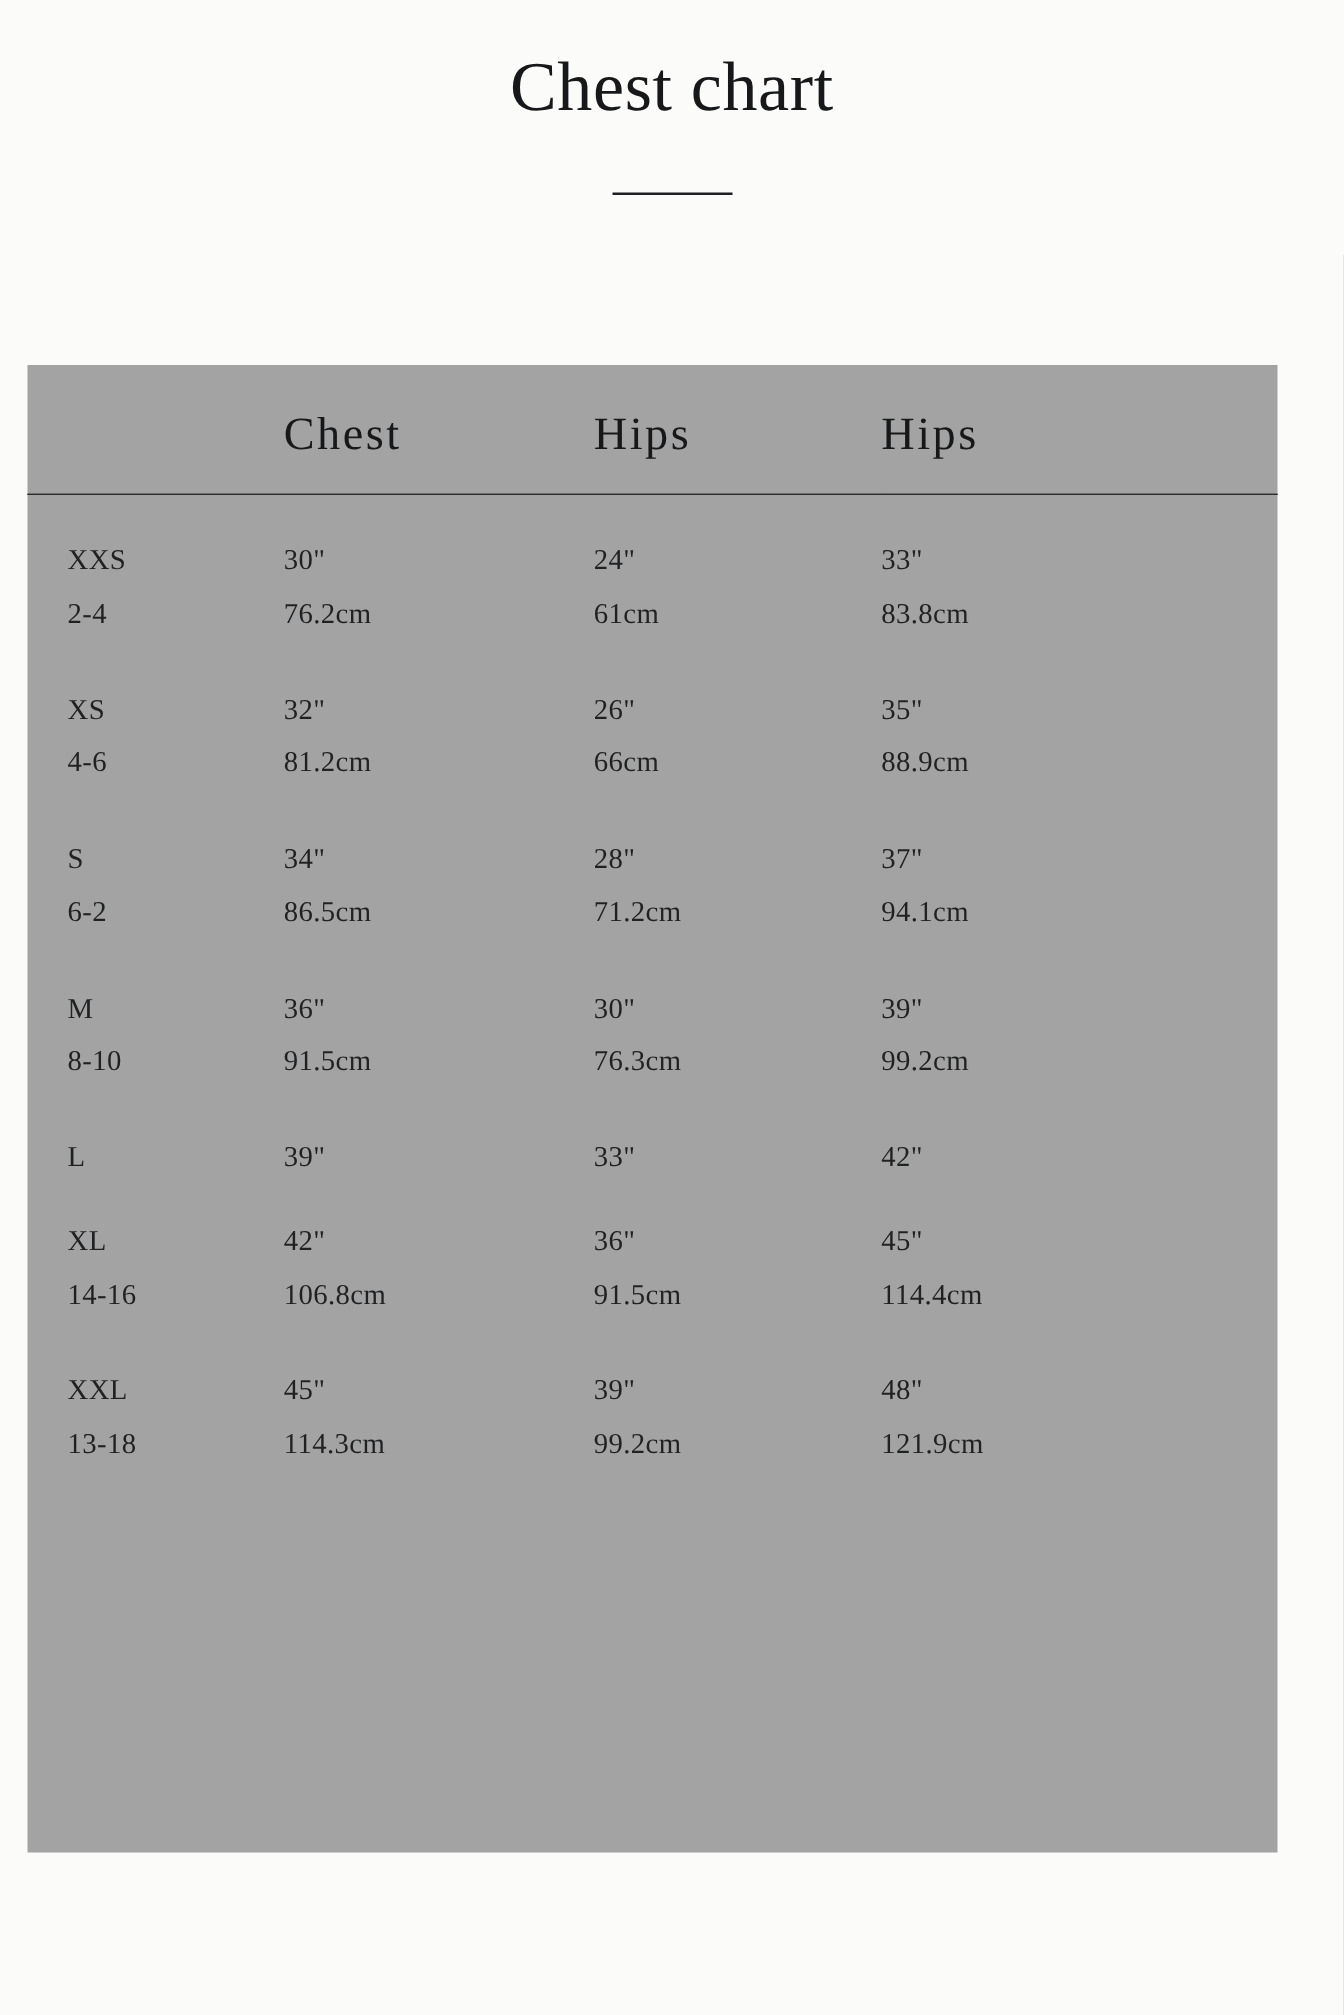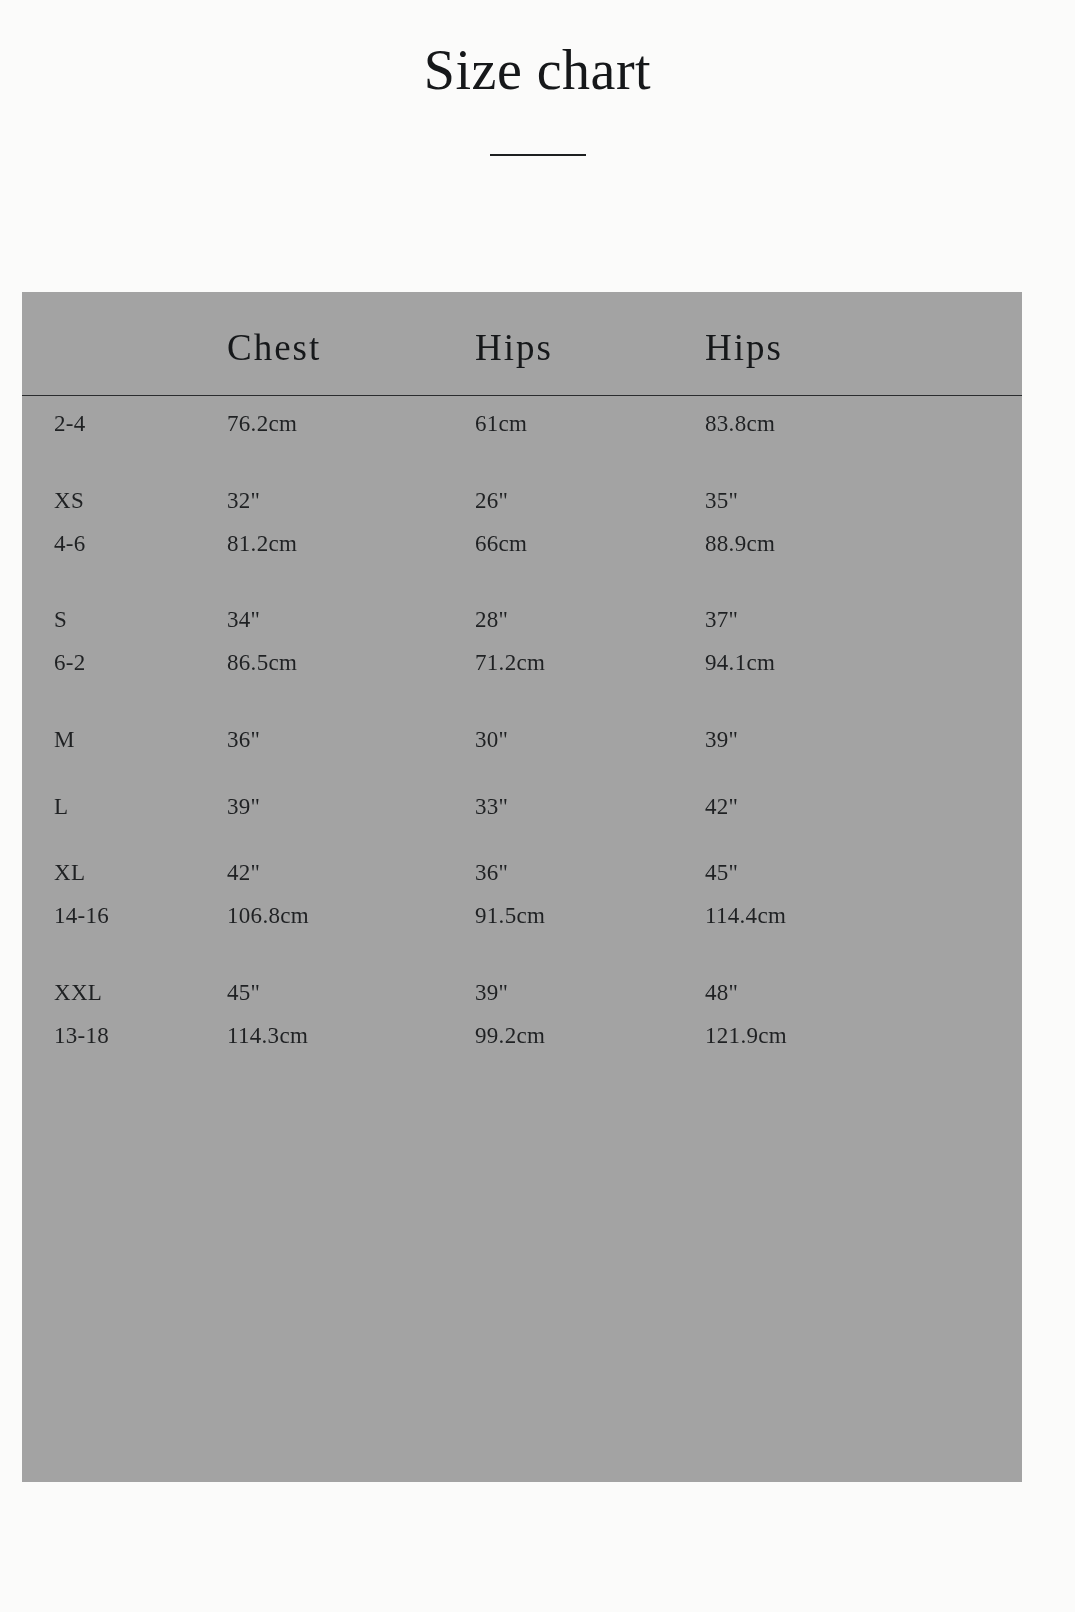--- a/index.html
+++ b/index.html
@@ -89,41 +89,55 @@
     display: block;
     line-height: 1.25;
     letter-spacing: 0.3px;
   }
 </style>
 </head>
 <body>
 
 <div class="page">
 
-  <h1 class="title">Size chart</h1>
+  <h1 class="title">Chest chart</h1>
   <div class="title-rule"></div>
 
   <div class="table-panel">
     <table class="table">
       <colgroup>
         <col class="c-size">
         <col class="c-chest">
         <col class="c-waist">
         <col class="c-hips">
       </colgroup>
       <thead>
         <tr>
           <th class="head-size"></th>
           <th>Chest</th>
           <th>Hips</th>
           <th>Hips</th>
         </tr>
       </thead>
       <tbody>
 
+        <tr class="row-top">
+          <td class="col-size">
+              <span class="cell-text">XXS</span>
+            </td>
+          <td>
+              <span class="cell-text">30"</span>
+            </td>
+          <td>
+              <span class="cell-text">24"</span>
+            </td>
+          <td>
+              <span class="cell-text">33"</span>
+            </td>
+        </tr>
         <tr class="row-bottom">
           <td class="col-size">
               <span class="cell-text">2-4</span>
             </td>
           <td>
               <span class="cell-text">76.2cm</span>
             </td>
           <td>
               <span class="cell-text">61cm</span>
             </td>
@@ -195,20 +209,34 @@
               <span class="cell-text">M</span>
             </td>
           <td>
               <span class="cell-text">36"</span>
             </td>
           <td>
               <span class="cell-text">30"</span>
             </td>
           <td>
               <span class="cell-text">39"</span>
+            </td>
+        </tr>
+        <tr class="row-bottom">
+          <td class="col-size">
+              <span class="cell-text">8-10</span>
+            </td>
+          <td>
+              <span class="cell-text">91.5cm</span>
+            </td>
+          <td>
+              <span class="cell-text">76.3cm</span>
+            </td>
+          <td>
+              <span class="cell-text">99.2cm</span>
             </td>
         </tr>
 
         <tr class="row-top">
           <td class="col-size">
               <span class="cell-text">L</span>
             </td>
           <td>
               <span class="cell-text">39"</span>
             </td>

